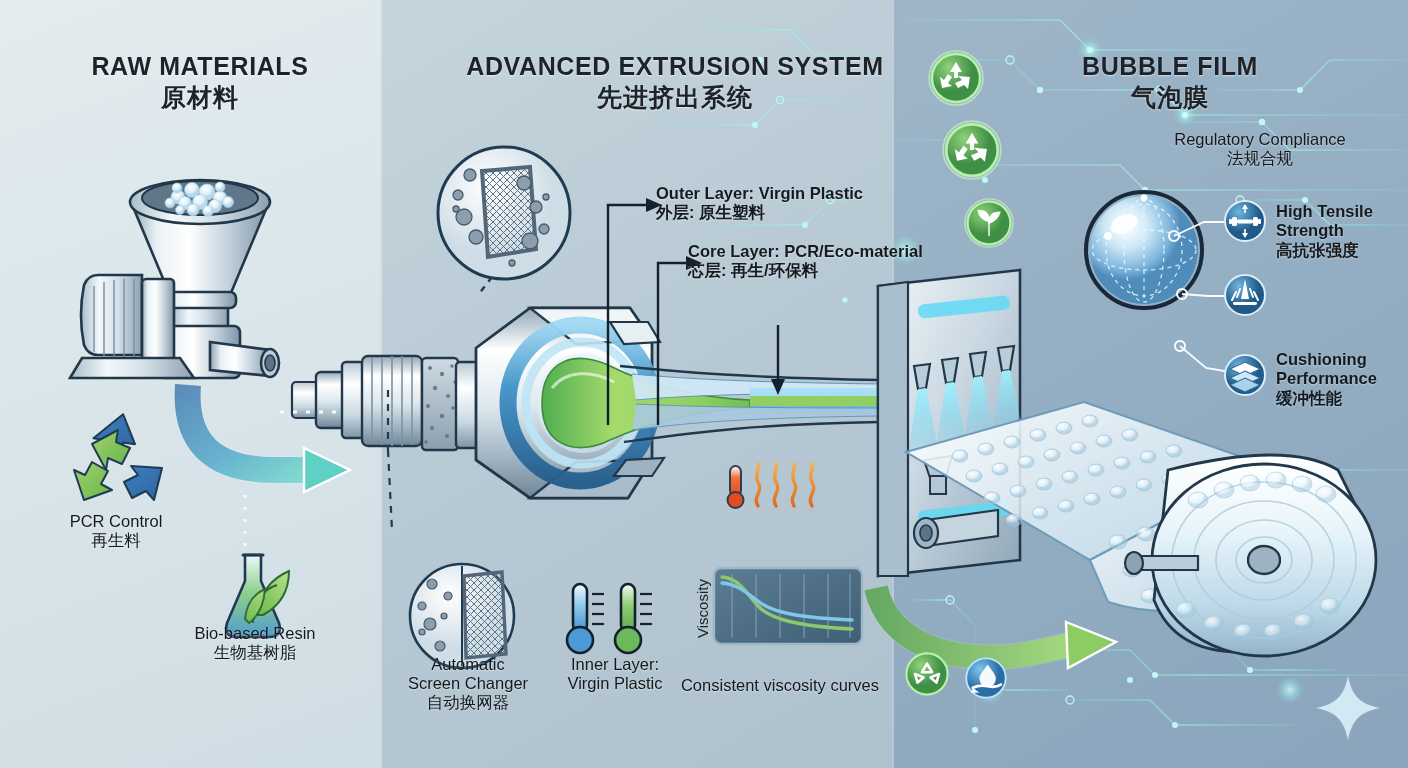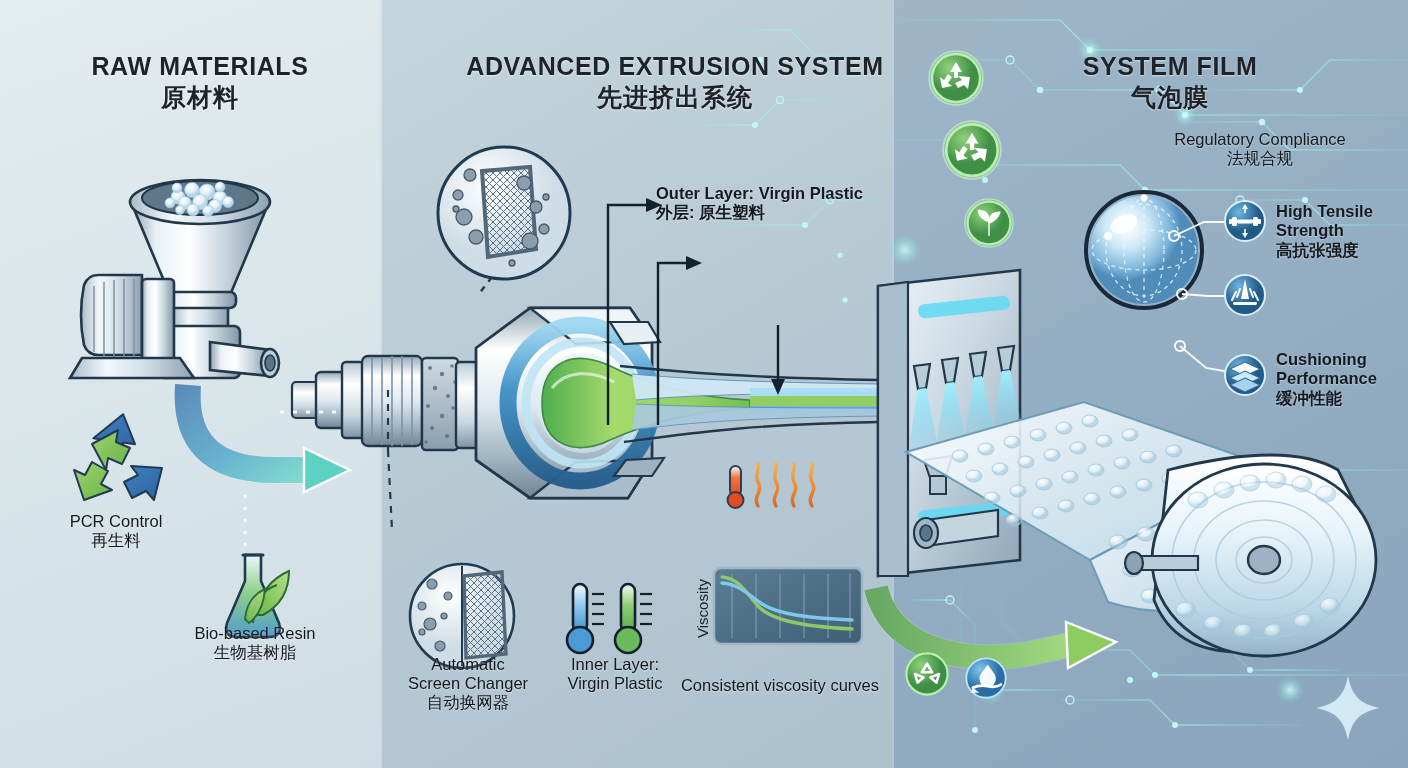--- a/index.html
+++ b/index.html
@@ -137,21 +137,21 @@
 
   <div class="hdr" style="left:430px;top:52px;width:490px">
     <div class="h-en">ADVANCED EXTRUSION SYSTEM</div>
     <div class="h-cn">先进挤出系统</div>
   </div>
   <div class="hdr" style="left:40px;top:52px;width:320px">
     <div class="h-en">RAW MATERIALS</div>
     <div class="h-cn">原材料</div>
   </div>
   <div class="hdr" style="left:1000px;top:52px;width:340px">
-    <div class="h-en">SYSTEM FILM</div>
+    <div class="h-en">BUBBLE FILM</div>
     <div class="h-cn">气泡膜</div>
   </div>
 
   <svg class="abs" style="left:60px;top:140px" width="300" height="370" viewBox="0 0 300 370">
     <defs>
       <linearGradient id="metal1" x1="0" y1="0" x2="1" y2="0">
         <stop offset="0%" stop-color="#8ea3b2"></stop>
         <stop offset="18%" stop-color="#e9f1f5"></stop>
         <stop offset="42%" stop-color="#ffffff"></stop>
         <stop offset="70%" stop-color="#c3d2dc"></stop>
@@ -401,20 +401,24 @@
       <path d="M188 130 L188 190"></path>
     </g>
     <path d="M56 3 L72 10 L56 17 Z" fill="#14212c"></path>
     <path d="M96 61 L112 68 L96 75 Z" fill="#14212c"></path>
     <path d="M181 184 L188 200 L195 184 Z" fill="#14212c"></path>
   </svg>
 
   <div class="lbl-stack" style="left:656px;top:184px">
     <div>Outer Layer: Virgin Plastic</div>
     <div>外层: 原生塑料</div>
+  </div>
+  <div class="lbl-stack" style="left:688px;top:242px">
+    <div>Core Layer: PCR/Eco-material</div>
+    <div>芯层: 再生/环保料</div>
   </div>
 
 
   <svg class="abs" style="left:928px;top:50px" width="56" height="56" viewBox="0 0 56 56">
     <defs>
       <radialGradient id="ecoG" cx="35%" cy="28%">
         <stop offset="0%" stop-color="#8fd27a"></stop>
           <stop offset="100%" stop-color="#3f8f46"></stop>
       </radialGradient>
     </defs>

